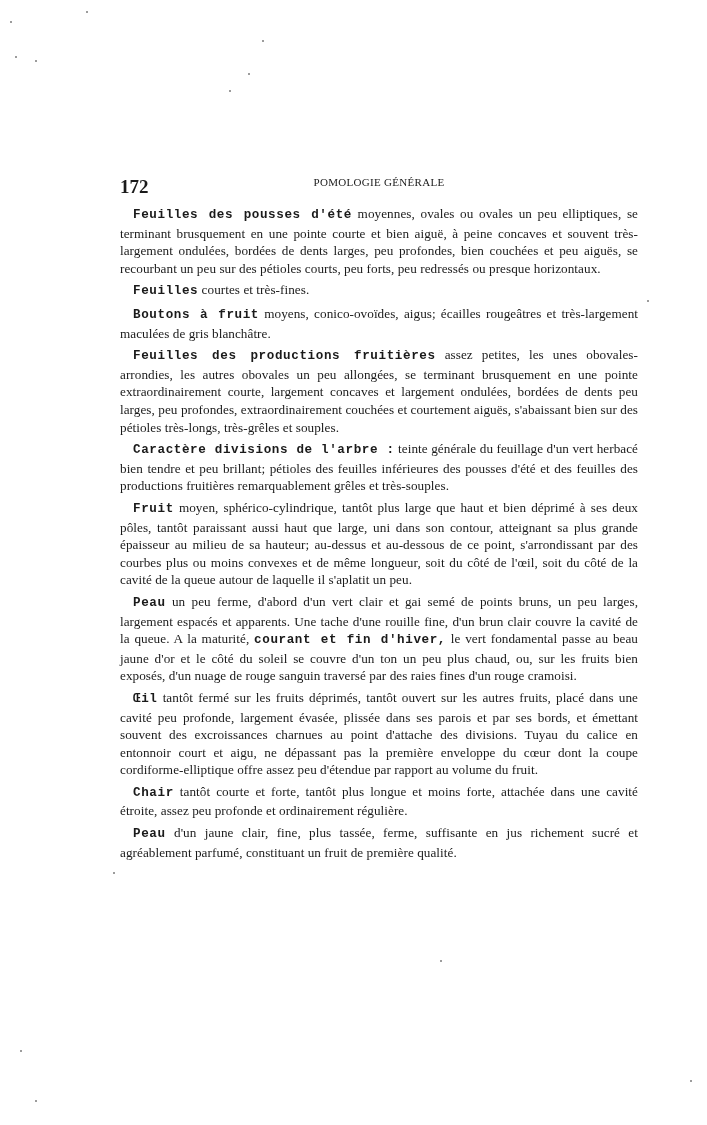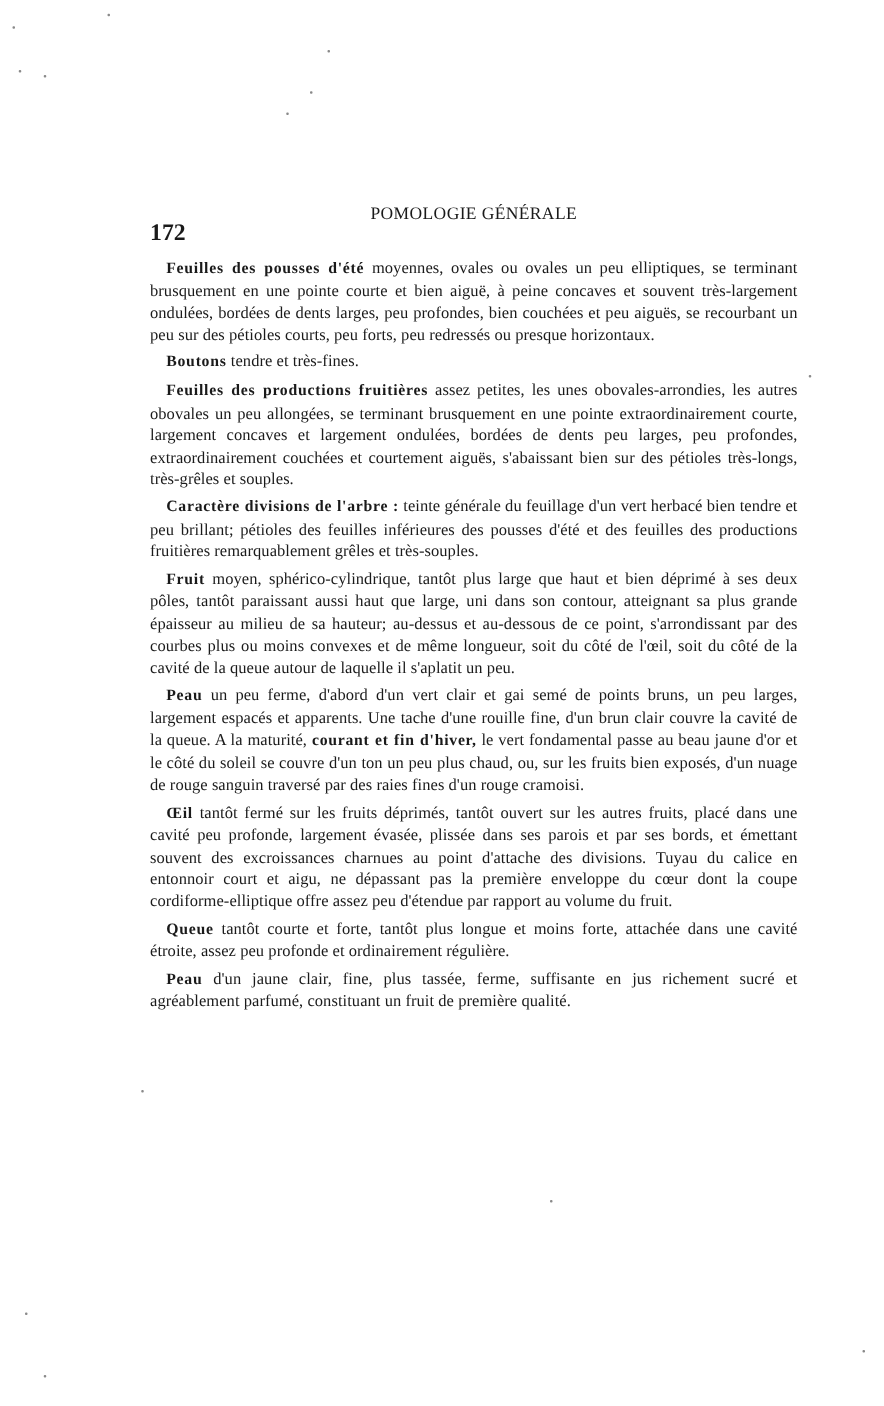--- a/index.html
+++ b/index.html
@@ -1,44 +1,45 @@
 <!DOCTYPE html>
 <html><head>
 <meta charset="utf-8">
 <style>
   html, body { margin:0; padding:0; background:#ffffff; }
   body { width:707px; height:1125px; position:relative; overflow:hidden;
          font-family:"DejaVu Serif", "Liberation Serif", serif; color:#1a1a1a; }
   .page-number { position:absolute; left:120px; top:176px; font-size:19px; font-weight:bold;
                  font-family:"Liberation Serif", serif; }
-  .running-head { position:absolute; left:120px; width:518px; top:164px; text-align:center;
-                  font-size:14px; letter-spacing:0.3px; font-family:"Liberation Serif", serif; }
+  .running-head { position:absolute; left:120px; width:518px; top:176px; text-align:center;
+                  font-size:11px; letter-spacing:0.3px; font-family:"Liberation Serif", serif; }
   .body-text { position:absolute; left:120px; top:205px; width:518px; }
   .para { margin:0 0 4.2px 0; font-size:13.2px; line-height:17.55px; text-align:justify;
           text-indent:13px; hyphens:none; font-family:"Liberation Serif", serif; letter-spacing:0.05px; }
-  .term { font-family:Liberation Serif, serif; font-weight:bold; font-size:12.6px;
+  .term { font-family:Liberation Mono, monospace; font-weight:bold; font-size:12.6px;
           letter-spacing:0.6px; }
   .speck { position:absolute; width:1.5px; height:1.5px; background:#8a8a8a; border-radius:50%; }
 </style>
 </head>
 <body>
 
 <div>
   <span class="page-number">172</span>
   <div class="running-head">POMOLOGIE GÉNÉRALE</div>
 
   <div class="body-text">
     <p class="para"><span class="term">Feuilles des pousses d'été</span><span> moyennes, ovales ou ovales un peu elliptiques, se terminant brusquement en une pointe courte et bien aiguë, à peine concaves et souvent très-largement ondulées, bordées de dents larges, peu profondes, bien couchées et peu aiguës, se recourbant un peu sur des pétioles courts, peu forts, peu redressés ou presque horizontaux.</span></p>
-    <p class="para"><span class="term">Boutons</span><span> tendre et très-fines.</span></p>
+    <p class="para"><span class="term">Feuilles</span><span> courtes et très-fines.</span></p>
+    <p class="para"><span class="term">Boutons à fruit</span><span> moyens, conico-ovoïdes, aigus; écailles rougeâtres et très-largement maculées de gris blanchâtre.</span></p>
     <p class="para"><span class="term">Feuilles des productions fruitières</span><span> assez petites, les unes obovales-arrondies, les autres obovales un peu allongées, se terminant brusquement en une pointe extraordinairement courte, largement concaves et largement ondulées, bordées de dents peu larges, peu profondes, extraordinairement couchées et courtement aiguës, s'abaissant bien sur des pétioles très-longs, très-grêles et souples.</span></p>
     <p class="para"><span class="term">Caractère divisions de l'arbre :</span><span> teinte générale du feuillage d'un vert herbacé bien tendre et peu brillant; pétioles des feuilles inférieures des pousses d'été et des feuilles des productions fruitières remarquablement grêles et très-souples.</span></p>
     <p class="para"><span class="term">Fruit</span><span> moyen, sphérico-cylindrique, tantôt plus large que haut et bien déprimé à ses deux pôles, tantôt paraissant aussi haut que large, uni dans son contour, atteignant sa plus grande épaisseur au milieu de sa hauteur; au-dessus et au-dessous de ce point, s'arrondissant par des courbes plus ou moins convexes et de même longueur, soit du côté de l'œil, soit du côté de la cavité de la queue autour de laquelle il s'aplatit un peu.</span></p>
     <p class="para"><span class="term">Peau</span><span> un peu ferme, d'abord d'un vert clair et gai semé de points bruns, un peu larges, largement espacés et apparents. Une tache d'une rouille fine, d'un brun clair couvre la cavité de la queue. A la maturité, </span><span class="term">courant et fin d'hiver,</span><span> le vert fondamental passe au beau jaune d'or et le côté du soleil se couvre d'un ton un peu plus chaud, ou, sur les fruits bien exposés, d'un nuage de rouge sanguin traversé par des raies fines d'un rouge cramoisi.</span></p>
     <p class="para"><span class="term">Œil</span><span> tantôt fermé sur les fruits déprimés, tantôt ouvert sur les autres fruits, placé dans une cavité peu profonde, largement évasée, plissée dans ses parois et par ses bords, et émettant souvent des excroissances charnues au point d'attache des divisions. Tuyau du calice en entonnoir court et aigu, ne dépassant pas la première enveloppe du cœur dont la coupe cordiforme-elliptique offre assez peu d'étendue par rapport au volume du fruit.</span></p>
-    <p class="para"><span class="term">Queue</span><span> tantôt courte et forte, tantôt plus longue et moins forte, attachée dans une cavité étroite, assez peu profonde et ordinairement régulière.</span></p>
+    <p class="para"><span class="term">Chair</span><span> tantôt courte et forte, tantôt plus longue et moins forte, attachée dans une cavité étroite, assez peu profonde et ordinairement régulière.</span></p>
     <p class="para"><span class="term">Peau</span><span> d'un jaune clair, fine, plus tassée, ferme, suffisante en jus richement sucré et agréablement parfumé, constituant un fruit de première qualité.</span></p>
   </div>
 
   <span class="speck" style="left:86px;top:11px"></span>
   <span class="speck" style="left:10px;top:21px"></span>
   <span class="speck" style="left:15px;top:56px"></span>
   <span class="speck" style="left:35px;top:60px"></span>
   <span class="speck" style="left:262px;top:40px"></span>
   <span class="speck" style="left:248px;top:73px"></span>
   <span class="speck" style="left:229px;top:90px"></span>

